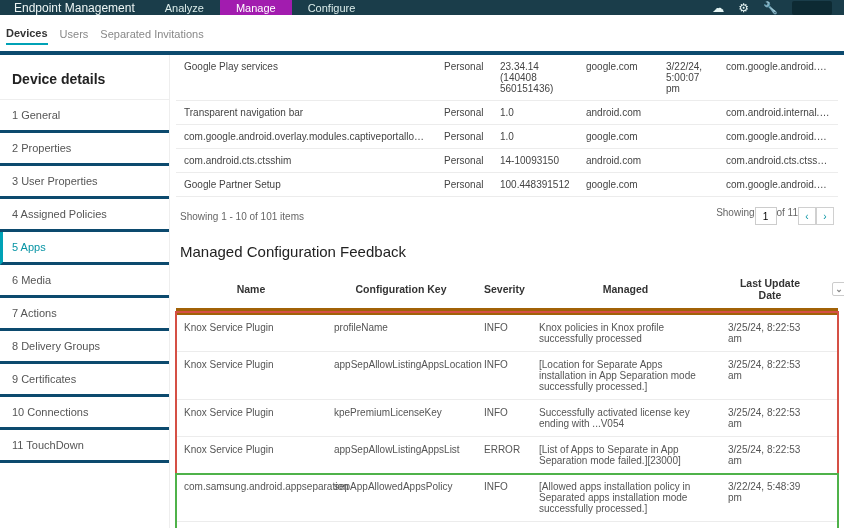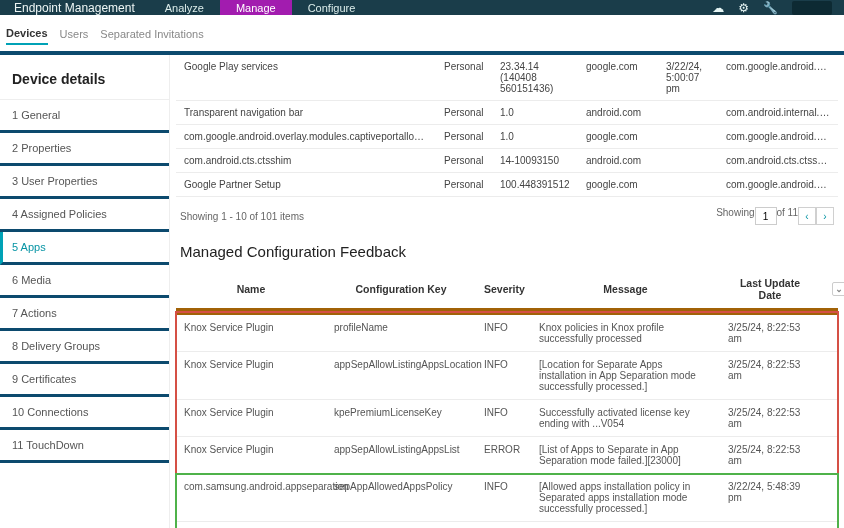--- a/index.html
+++ b/index.html
@@ -247,21 +247,21 @@
             <col style="width:55px">
           <col>
             <col style="width:100px">
             <col style="width:18px">
         </colgroup>
         <thead>
           <tr>
             <th>Name</th>
             <th>Configuration Key</th>
             <th>Severity</th>
-            <th>Message</th>
+            <th>Managed</th>
             <th>Last Update Date</th>
             <th><span class="sort-ind">⌄</span></th>
           </tr>
         </thead>
         <tbody id="fb-body-red" class="hl-red">
             <tr>
               <td>Knox Service Plugin</td>
               <td>profileName</td>
               <td>INFO</td>
               <td>Knox policies in Knox profile successfully processed</td>

